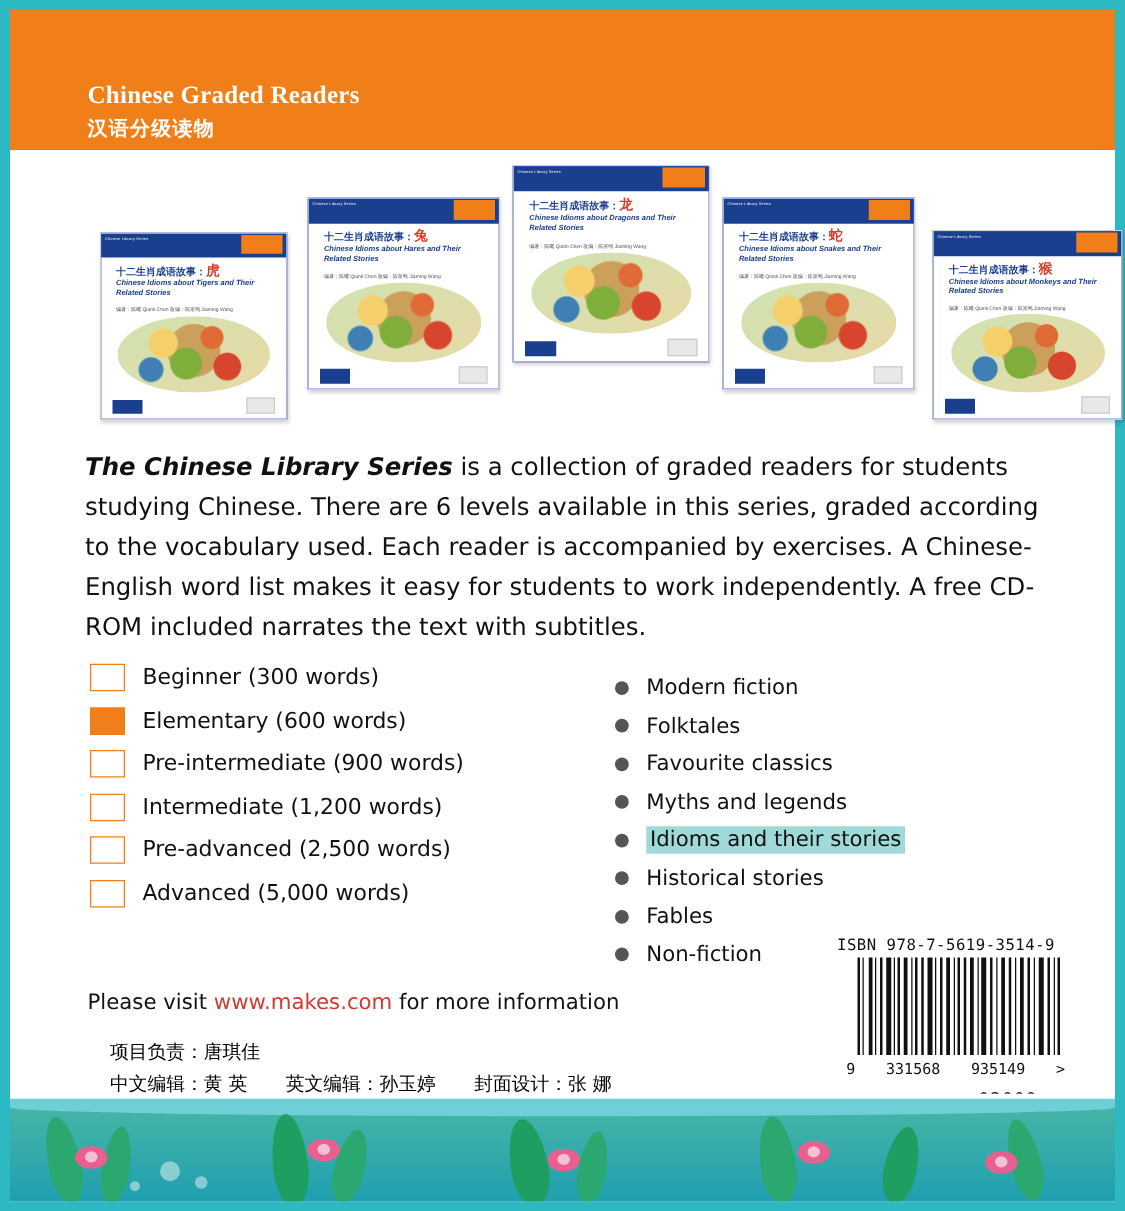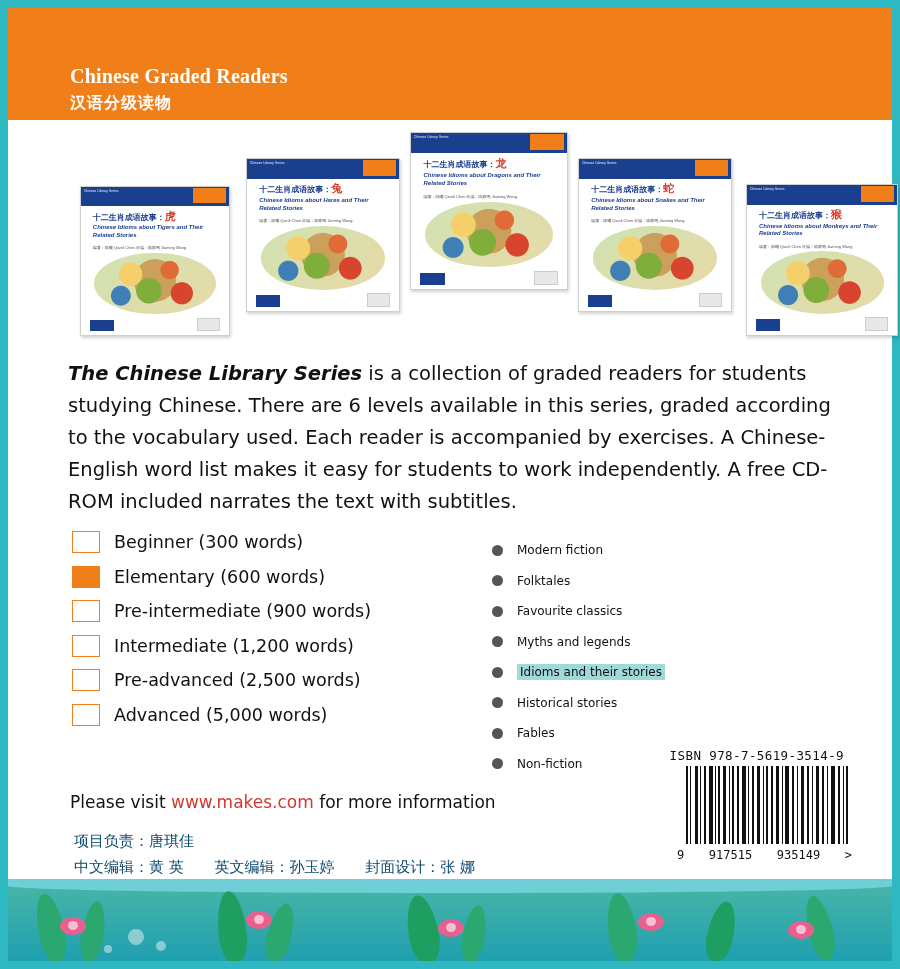--- a/index.html
+++ b/index.html
@@ -79,32 +79,32 @@
   }
   .level-box.filled{background:#f07f1a;}
   .level-label{
     margin-left:14px;font-family:"DejaVu Sans",sans-serif;
     font-size:17.5px;color:#111;
   }
 
   .genres{position:absolute;left:492px;top:535px;width:330px;}
   .genre-row{display:flex;align-items:center;height:30.5px;}
   .genre-dot{width:11px;height:11px;border-radius:50%;background:#555;flex:0 0 auto;}
-  .genre-label{margin-left:14px;font-family:"DejaVu Sans",sans-serif;font-size:12px;color:#111;}
+  .genre-label{margin-left:14px;font-family:"DejaVu Sans",sans-serif;font-size:17px;color:#111;}
   .genre-row.highlight .genre-label{background:#9fd9d8;padding:1px 3px;}
 
   
   .visit{
     position:absolute;left:70px;top:792px;
     font-family:"DejaVu Sans",sans-serif;font-size:17px;color:#111;
   }
   .visit a{color:#d03a2f;text-decoration:none;}
   .credits{
-    position:absolute;left:74px;top:828px;
-    font-family:"DejaVu Sans",sans-serif;font-size:15px;color:#0c4a6e;line-height:26px;
+    position:absolute;left:88px;top:828px;
+    font-family:"DejaVu Sans",sans-serif;font-size:15px;color:#000000;line-height:26px;
   }
   .credits .row2 span{margin-right:26px;}
 
   
   .isbn{
     position:absolute;right:56px;top:748px;
     font-family:"DejaVu Sans Mono", monospace;font-size:12.5px;color:#111;letter-spacing:.4px;
   }
   .barcode{
     position:absolute;right:50px;top:766px;width:166px;height:86px;background:#fff;
@@ -338,21 +338,21 @@
       <i style="left:138px;width:2px;"></i>
         <i style="left:143px;width:1px;"></i>
       <i style="left:147px;width:4px;"></i>
         <i style="left:154px;width:2px;"></i>
       <i style="left:159px;width:1px;"></i>
         <i style="left:162px;width:2px;"></i>
     </div>
   </div>
   <div class="bc-digits">
     <span>9</span>
-    <span>917515</span>
+    <span>331568</span>
     <span>935149</span>
     <span>&gt;</span>
   </div>
   <div class="bc-price">02000</div>
 
   <div class="bottom-art">
     <div class="ba-wave"></div>
     <div class="ba-leaf" style="left:30px;top:18px;width:26px;height:70px;transform:rotate(-12deg);"></div>
     <div class="ba-leaf" style="left:74px;top:26px;width:22px;height:62px;transform:rotate(9deg);"></div>
     <div class="ba-leaf" style="left:210px;top:16px;width:28px;height:74px;transform:rotate(-6deg);background:#1f9e62;"></div>

